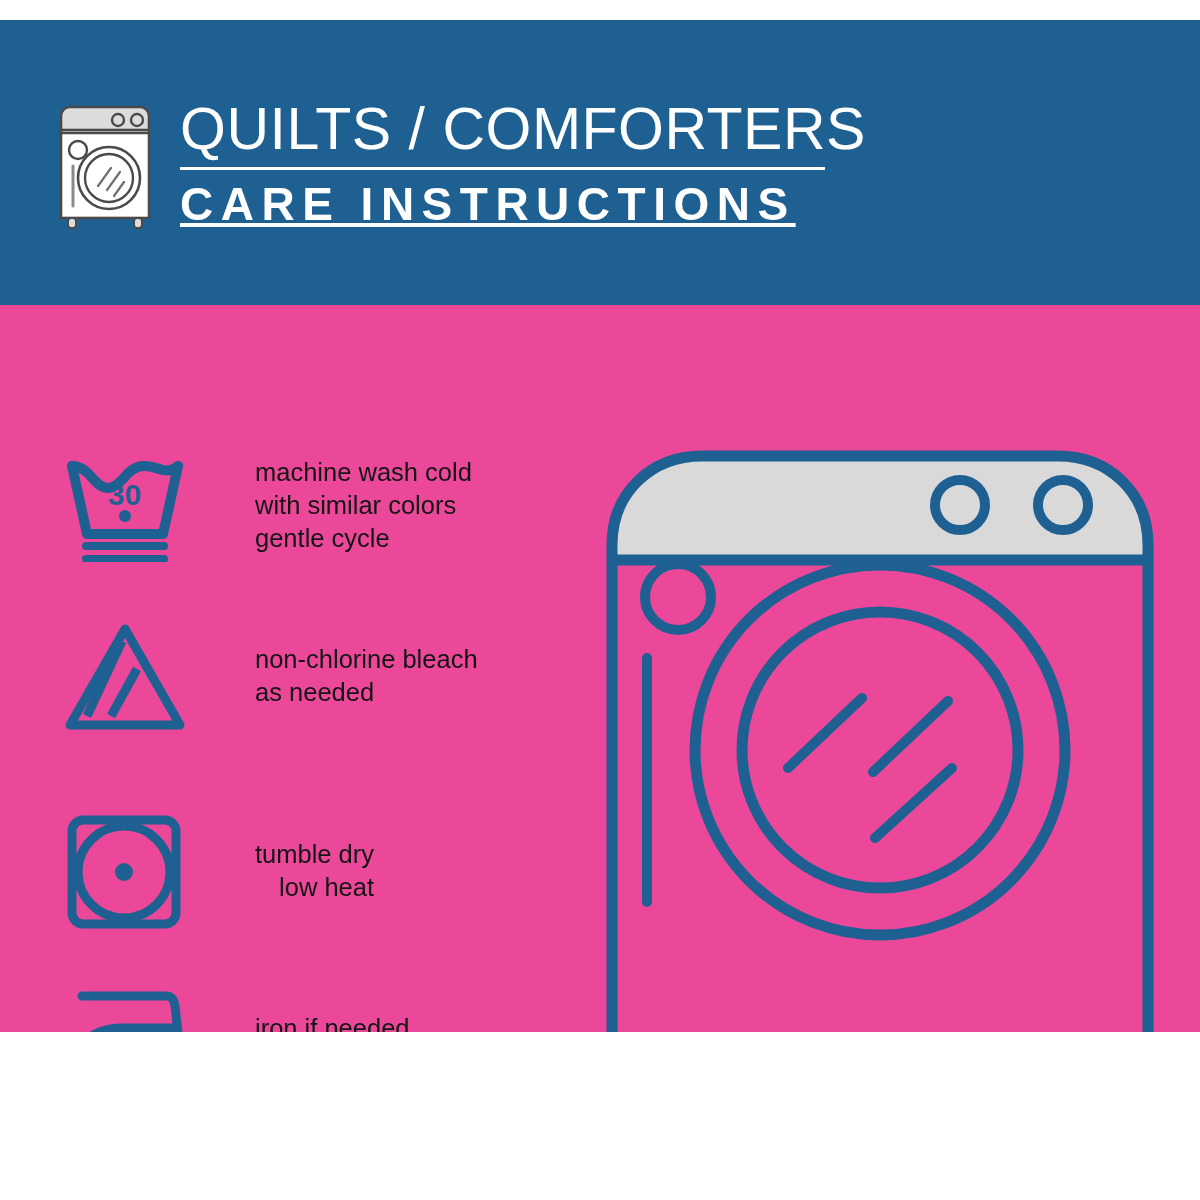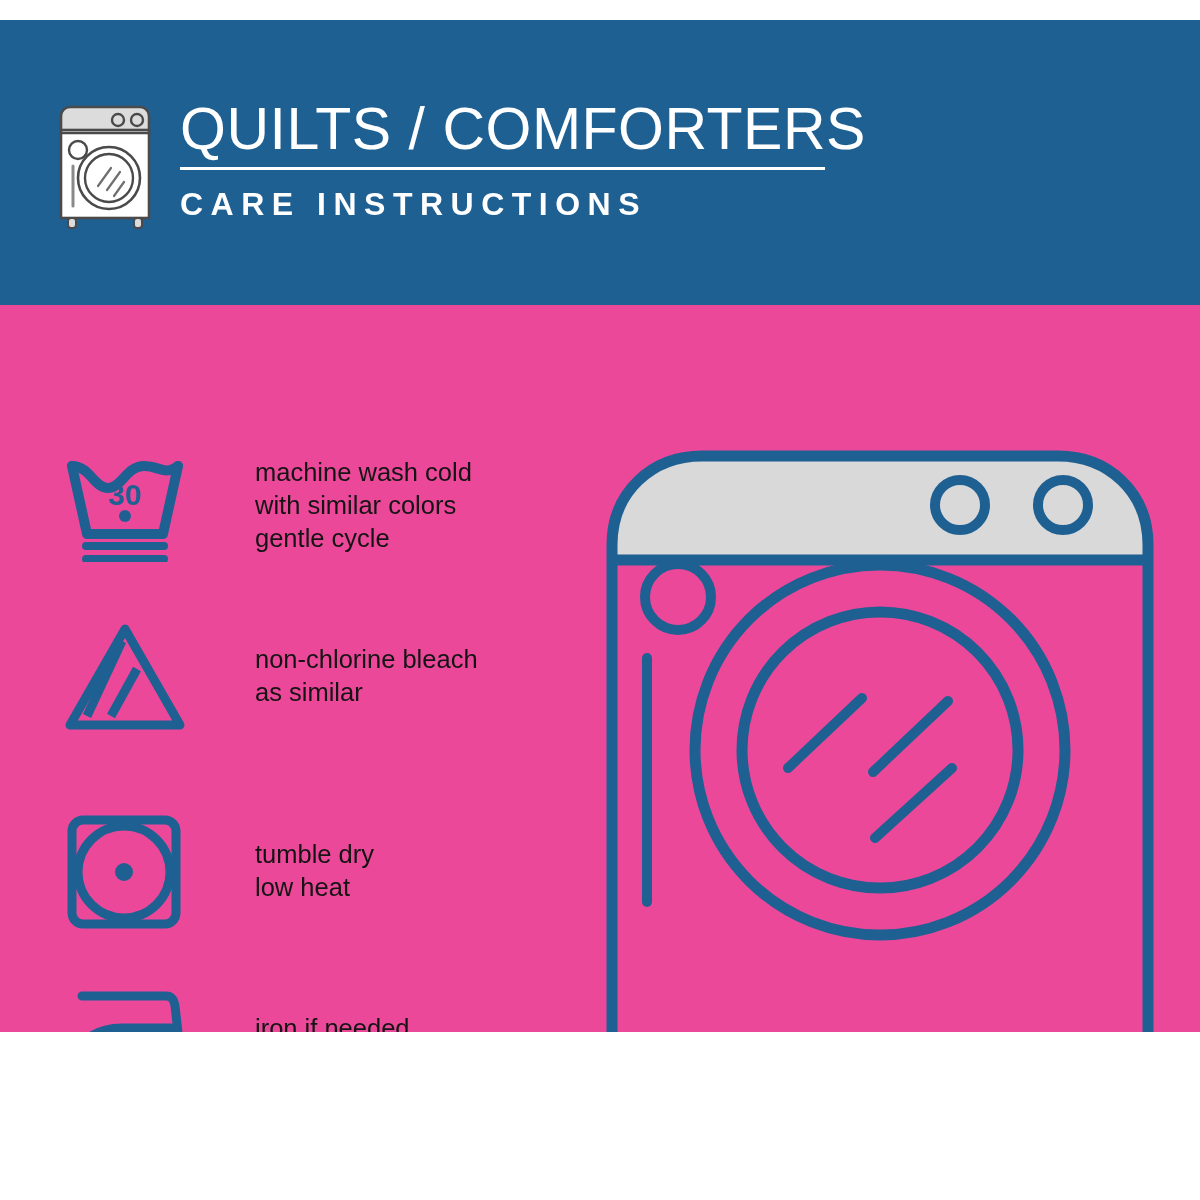--- a/index.html
+++ b/index.html
@@ -58,26 +58,27 @@
     font-family: "Liberation Sans", sans-serif;
   }
   .title-rule {
     width: 645px;
     height: 3px;
     background: #ffffff;
     margin: 7px 0 9px 0;
   }
   .title-line-2 {
     color: #ffffff;
-    font-size: 32px;
+    font-size: 46px;
     line-height: 50px;
     font-weight: bold;
     letter-spacing: 7.5px;
     white-space: nowrap;
     font-family: "Liberation Sans", sans-serif;
+    text-decoration: underline;
   }
 
   
   .care-list {
     position: absolute;
     left: 0;
     top: 292px;
     width: 560px;
     height: 915px;
   }
@@ -100,21 +101,21 @@
   .care-text {
     margin-left: 65px;
     color: #141414;
     font-size: 25.5px;
     line-height: 33px;
     font-family: "Liberation Sans", sans-serif;
     white-space: pre-line;
   }
   .care-row.r0 .care-text { margin-top: 14px; }
   .care-row.r1 .care-text { margin-top: 26px; }
-  .care-row.r2 .care-text { margin-top: 26px; }
+  .care-row.r2 .care-text { margin-top: 26px; text-align: right; }
   .care-row.r3 .care-text { margin-top: 30px; }
 
   
   .machine-illustration {
     position: absolute;
     left: 590px;
     top: 400px;
     width: 580px;
     height: 725px;
   }
@@ -169,21 +170,21 @@
 gentle cycle</div>
     </div>
 
     <div class="care-row r1">
       <svg class="care-symbol" viewBox="0 0 130 120">
         <path d="M65 12 L120 108 L10 108 Z" fill="none" stroke="#1f6093" stroke-width="9" stroke-linejoin="round"></path>
         <line x1="62" y1="24" x2="27" y2="99" stroke="#1f6093" stroke-width="9" stroke-linecap="butt"></line>
         <line x1="77" y1="52" x2="51" y2="99" stroke="#1f6093" stroke-width="9" stroke-linecap="butt"></line>
       </svg>
       <div class="care-text">non-chlorine bleach
-as similar</div>
+as needed</div>
     </div>
 
     <div class="care-row r2">
       <svg class="care-symbol" viewBox="0 0 130 120">
         <rect x="12" y="8" width="104" height="104" rx="11" ry="11" fill="none" stroke="#1f6093" stroke-width="9"></rect>
         <circle cx="64" cy="60" r="46" fill="none" stroke="#1f6093" stroke-width="9"></circle>
         <circle cx="64" cy="60" r="9" fill="#1f6093"></circle>
       </svg>
       <div class="care-text">tumble dry
 low heat</div>

